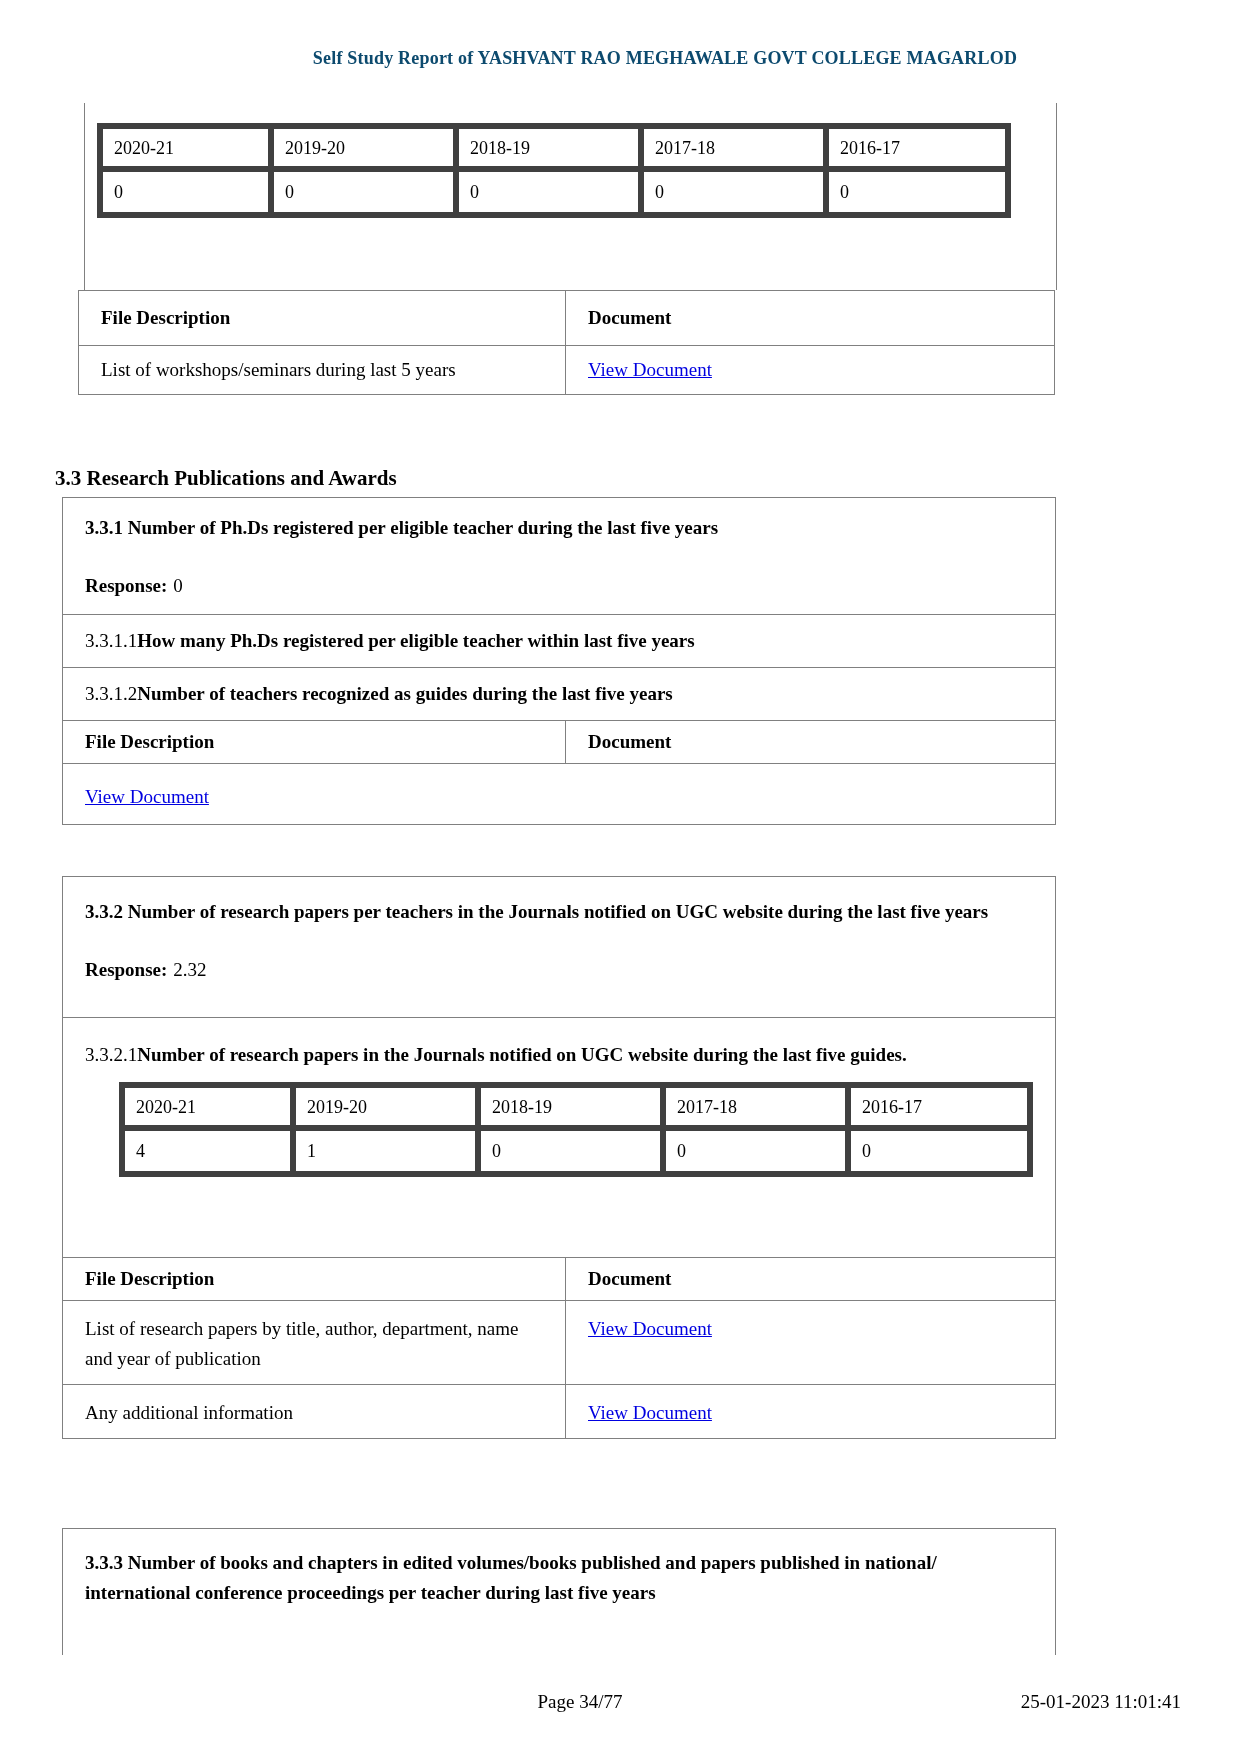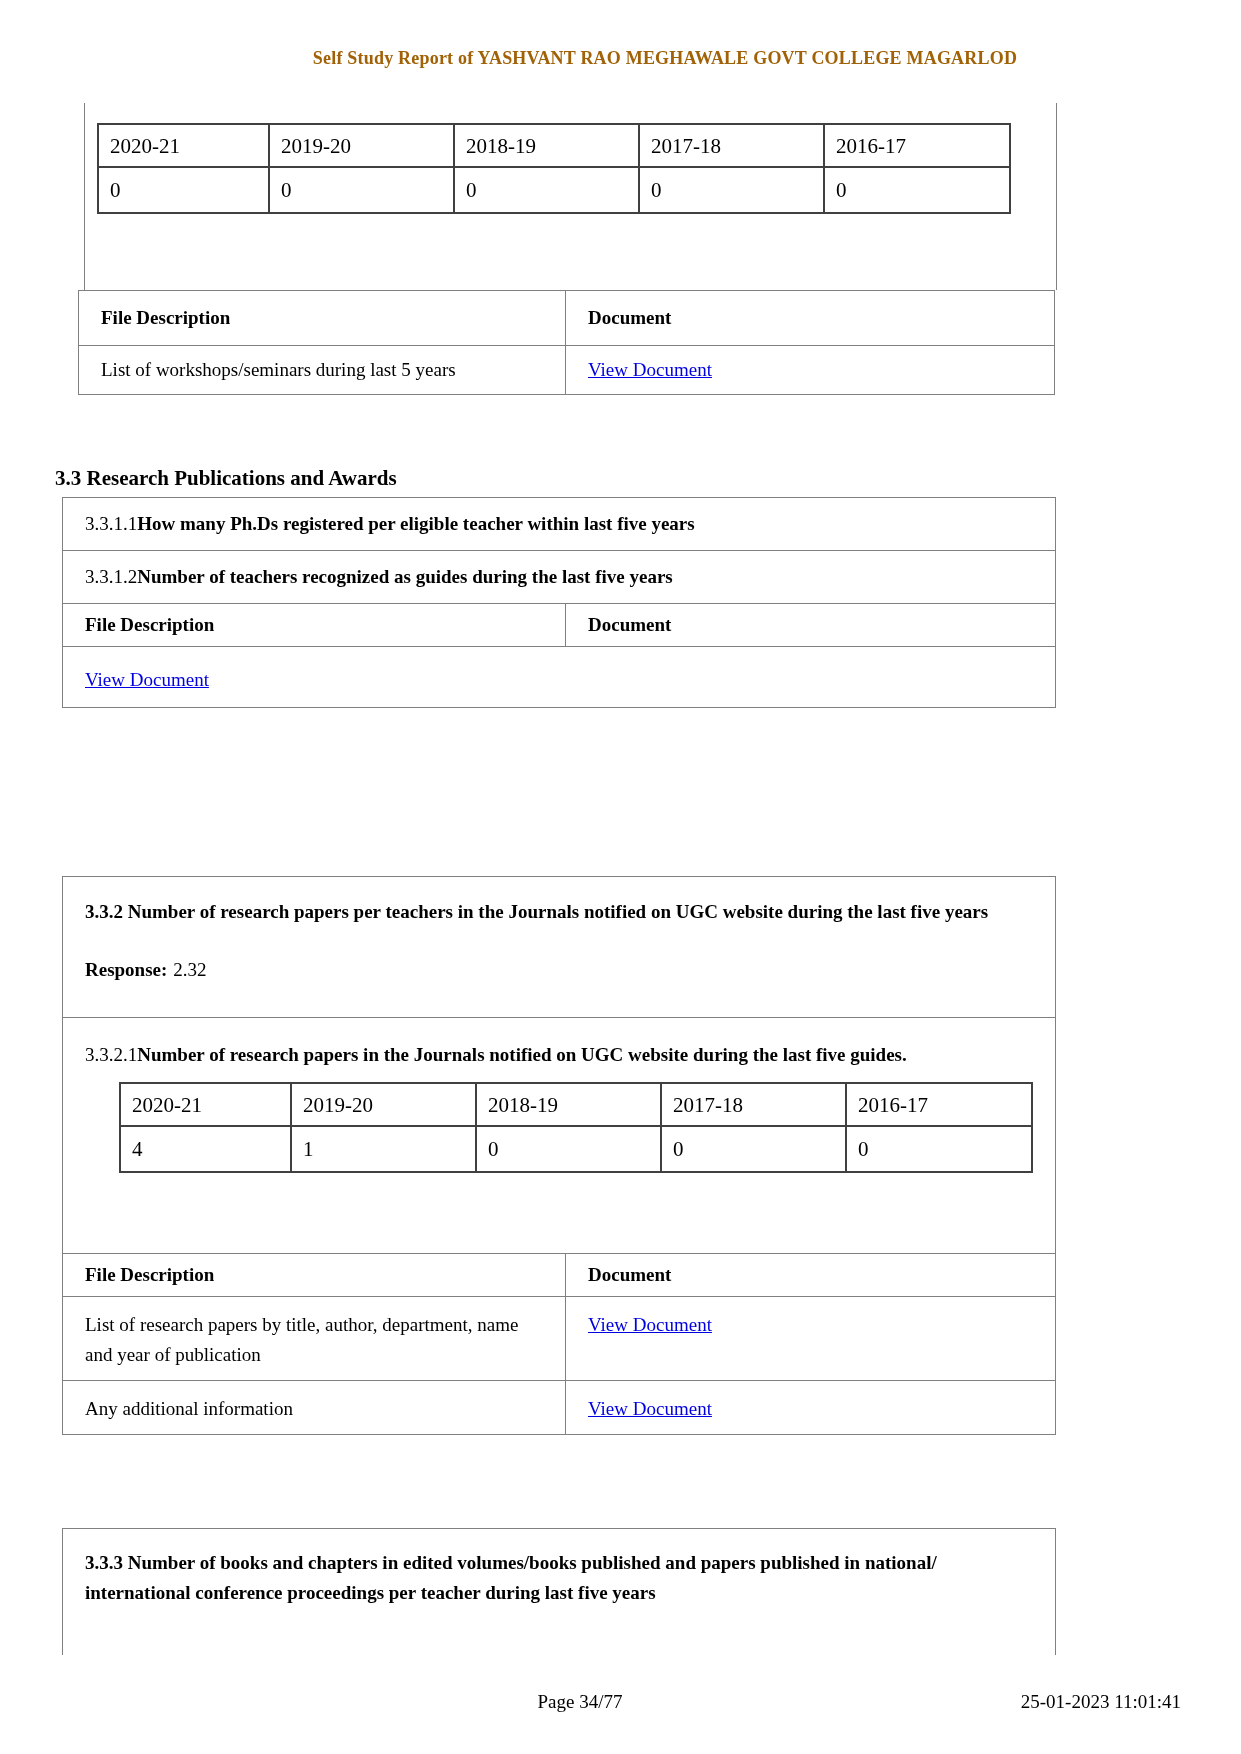--- a/index.html
+++ b/index.html
@@ -7,34 +7,34 @@
   body {
     width:1241px; height:1754px; position:relative; overflow:hidden;
     font-family:"Liberation Serif","DejaVu Serif",serif;
     font-size:19px; color:#000;
   }
   .abs { position:absolute; }
 
   
   .page-header {
     left:90px; top:48px; width:1150px; text-align:center;
-    color:#a16207; font-weight:bold; font-size:18px; letter-spacing:0.2px;
+    color:#0c4a6e; font-weight:bold; font-size:18px; letter-spacing:0.2px;
   }
 
   
   .containerA {
     left:84px; top:103px; width:973px; height:187px;
     border-left:1px solid #808080; border-right:1px solid #808080;
   }
 
   
   table.yeartable { border-collapse:collapse; table-layout:fixed; width:914px; background:#fff; }
   table.yeartable td {
-    border:2px solid #404040; padding:0 6px 0 11px; vertical-align:middle;
-    font-size:21px; line-height:24px;
+    border:6px solid #404040; padding:0 6px 0 11px; vertical-align:middle;
+    font-size:18px; line-height:24px;
   }
   table.yeartable tr.hdr td { height:43px; }
   table.yeartable tr.val td { height:46px; }
   .containerA table.yeartable { margin:20px 0 0 12px; }
 
   
   .filetableA { left:78px; top:290px; width:977px; border:1px solid #808080; background:#fff; }
 
   .frow { display:grid; border-top:1px solid #808080; }
   .frow:first-child { border-top:none; }
@@ -123,20 +123,26 @@
   </div>
   <div class="frow">
     <div class="fcell fdata-cell">List of workshops/seminars during last 5 years</div>
     <div class="fcell fdata-cell"><a class="doclink">View Document</a></div>
   </div>
 </div>
 
 <div class="abs section-heading">3.3 Research Publications and Awards</div>
 
 <div class="abs block block331">
+  <div class="brow qrow">
+    <div class="qtext">3.3.1 Number of Ph.Ds registered per eligible teacher during the last five years</div>
+    <div class="resp-line">
+      <span class="resp-label">Response:</span><span>0</span>
+    </div>
+  </div>
   <div class="brow subqrow">
     <span class="subq-num">3.3.1.1</span><span class="subq-text">How many Ph.Ds registered per eligible teacher within last five years</span>
   </div>
   <div class="brow subqrow">
     <span class="subq-num">3.3.1.2</span><span class="subq-text">Number  of teachers recognized as guides during the last five years</span>
   </div>
   <div class="brow frow">
     <div class="fcell fhdr-cell">File Description</div>
     <div class="fcell fhdr-cell">Document</div>
   </div>

